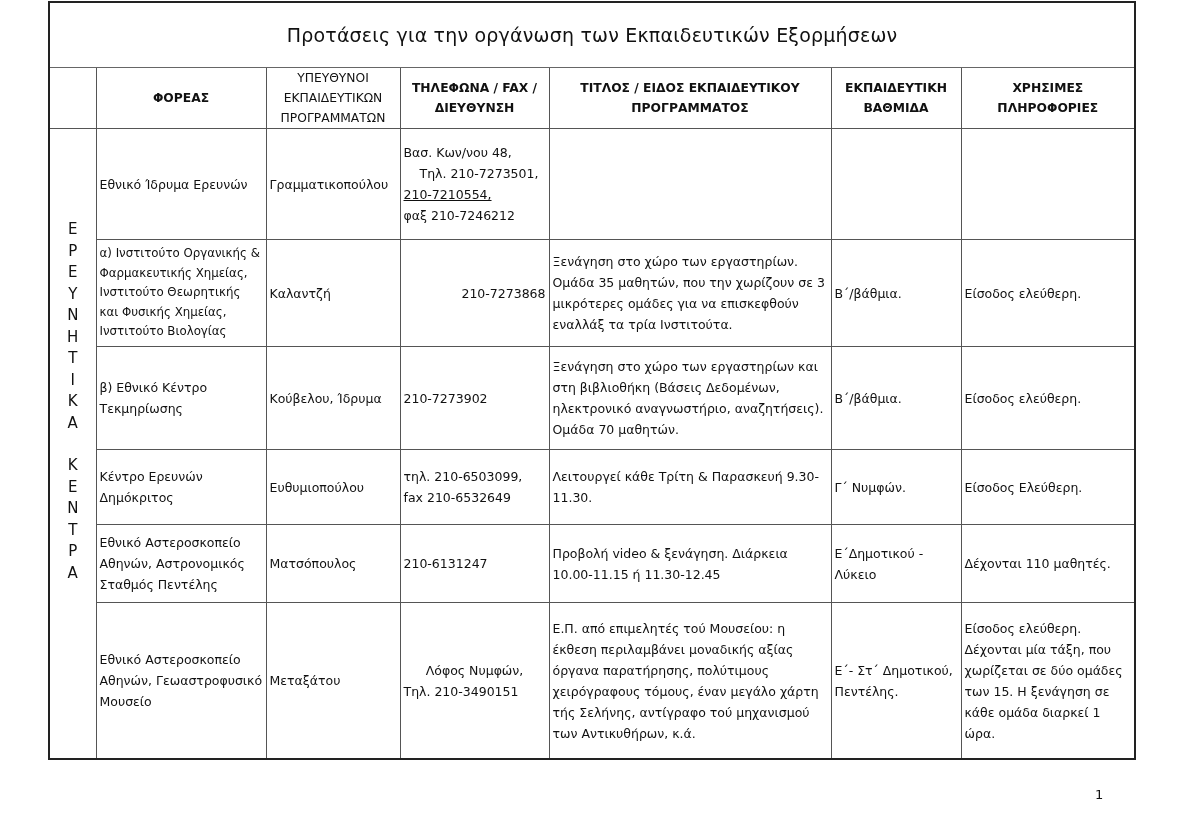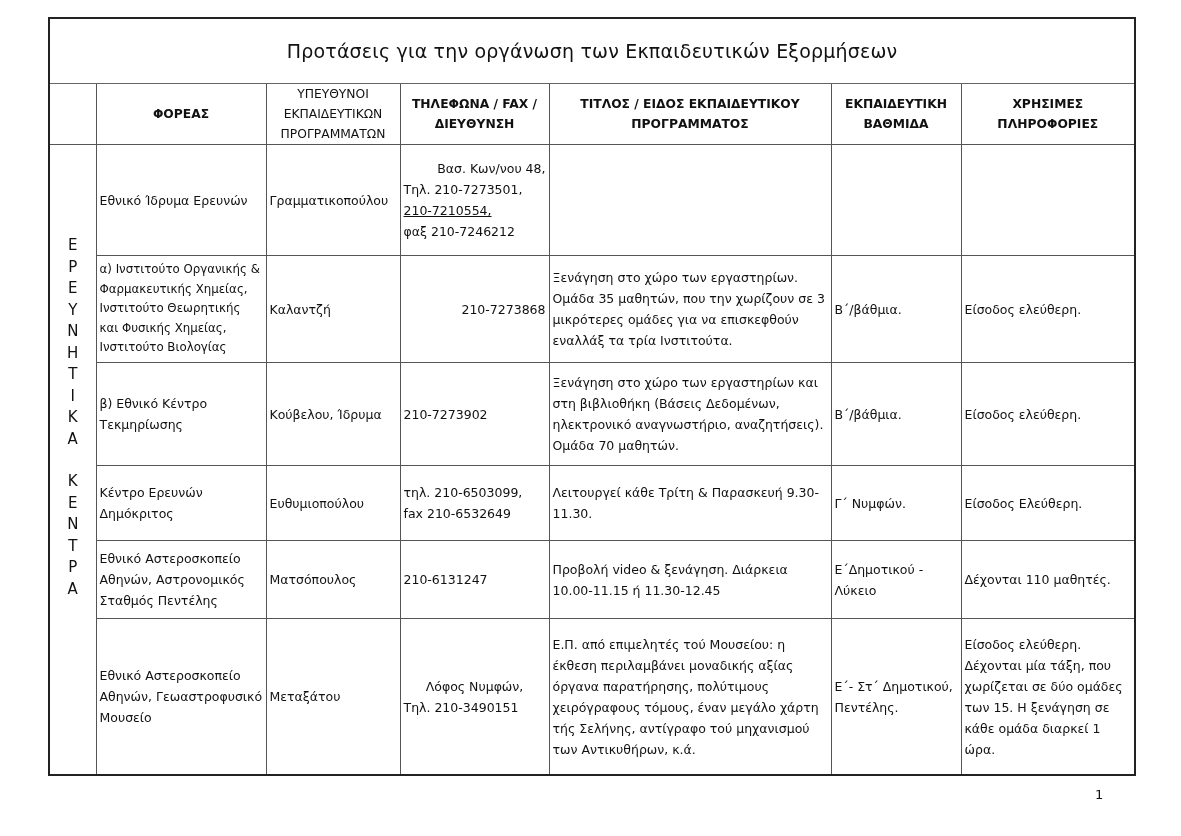--- a/index.html
+++ b/index.html
@@ -1,18 +1,18 @@
 <!DOCTYPE html>
 <html><head>
 <meta charset="utf-8">
 <style>
   html, body { margin: 0; padding: 0; background: #ffffff; }
   body { width: 1181px; height: 836px; position: relative; overflow: hidden;
          font-family: "DejaVu Sans", "Liberation Sans", sans-serif; color: #111; }
-  .doc-table { position: absolute; left: 48px; top: 17px; width: 1086px;
+  .doc-table { position: absolute; left: 48px; top: 1px; width: 1086px;
                border-collapse: collapse; table-layout: fixed;
                border: 2px solid #222; }
   .doc-table td, .doc-table th { border: 1px solid #555; padding: 0 3px; vertical-align: middle;
                font-size: 12.5px; line-height: 21px; font-weight: normal; }
   .title-row td { height: 64px; text-align: center; font-size: 19px; letter-spacing: 0.2px;
                   border-bottom: 1px solid #666; }
   .head-row th { height: 60px; text-align: center; font-size: 12.3px; line-height: 20px; }
   .head-row th.bold { font-weight: bold; }
   .side-cell { text-align: center; vertical-align: top !important; padding-top: 90px !important;
                font-size: 15px !important; line-height: 21.5px !important; }
@@ -70,22 +70,22 @@
           <span class="side-letter">Κ</span>
           <span class="side-letter">Ε</span>
           <span class="side-letter">Ν</span>
           <span class="side-letter">Τ</span>
           <span class="side-letter">Ρ</span>
           <span class="side-letter">Α</span>
         </td>
     <td>Εθνικό Ίδρυμα Ερευνών</td>
     <td>Γραμματικοπούλου</td>
     <td>
-          <span style="display: block; text-align: right;">Βασ. Κων/νου 48,</span>
-          <span style="display: block;">Τηλ. 210-7273501,</span>
+          <span style="display: block;">Βασ. Κων/νου 48,</span>
+          <span style="display: block; margin-left: 16px;">Τηλ. 210-7273501,</span>
           <span style="display: block; text-decoration: underline;">210-7210554,</span>
           <span style="display: block;">φαξ 210-7246212</span>
         </td>
     <td></td>
     <td></td>
     <td></td>
   </tr>
   <tr class="r2">
     <td class="cell-small">α) Ινστιτούτο Οργανικής &amp; Φαρμακευτικής Χημείας, Ινστιτούτο Θεωρητικής και Φυσικής Χημείας, Ινστιτούτο Βιολογίας</td>
     <td>Καλαντζή</td>

